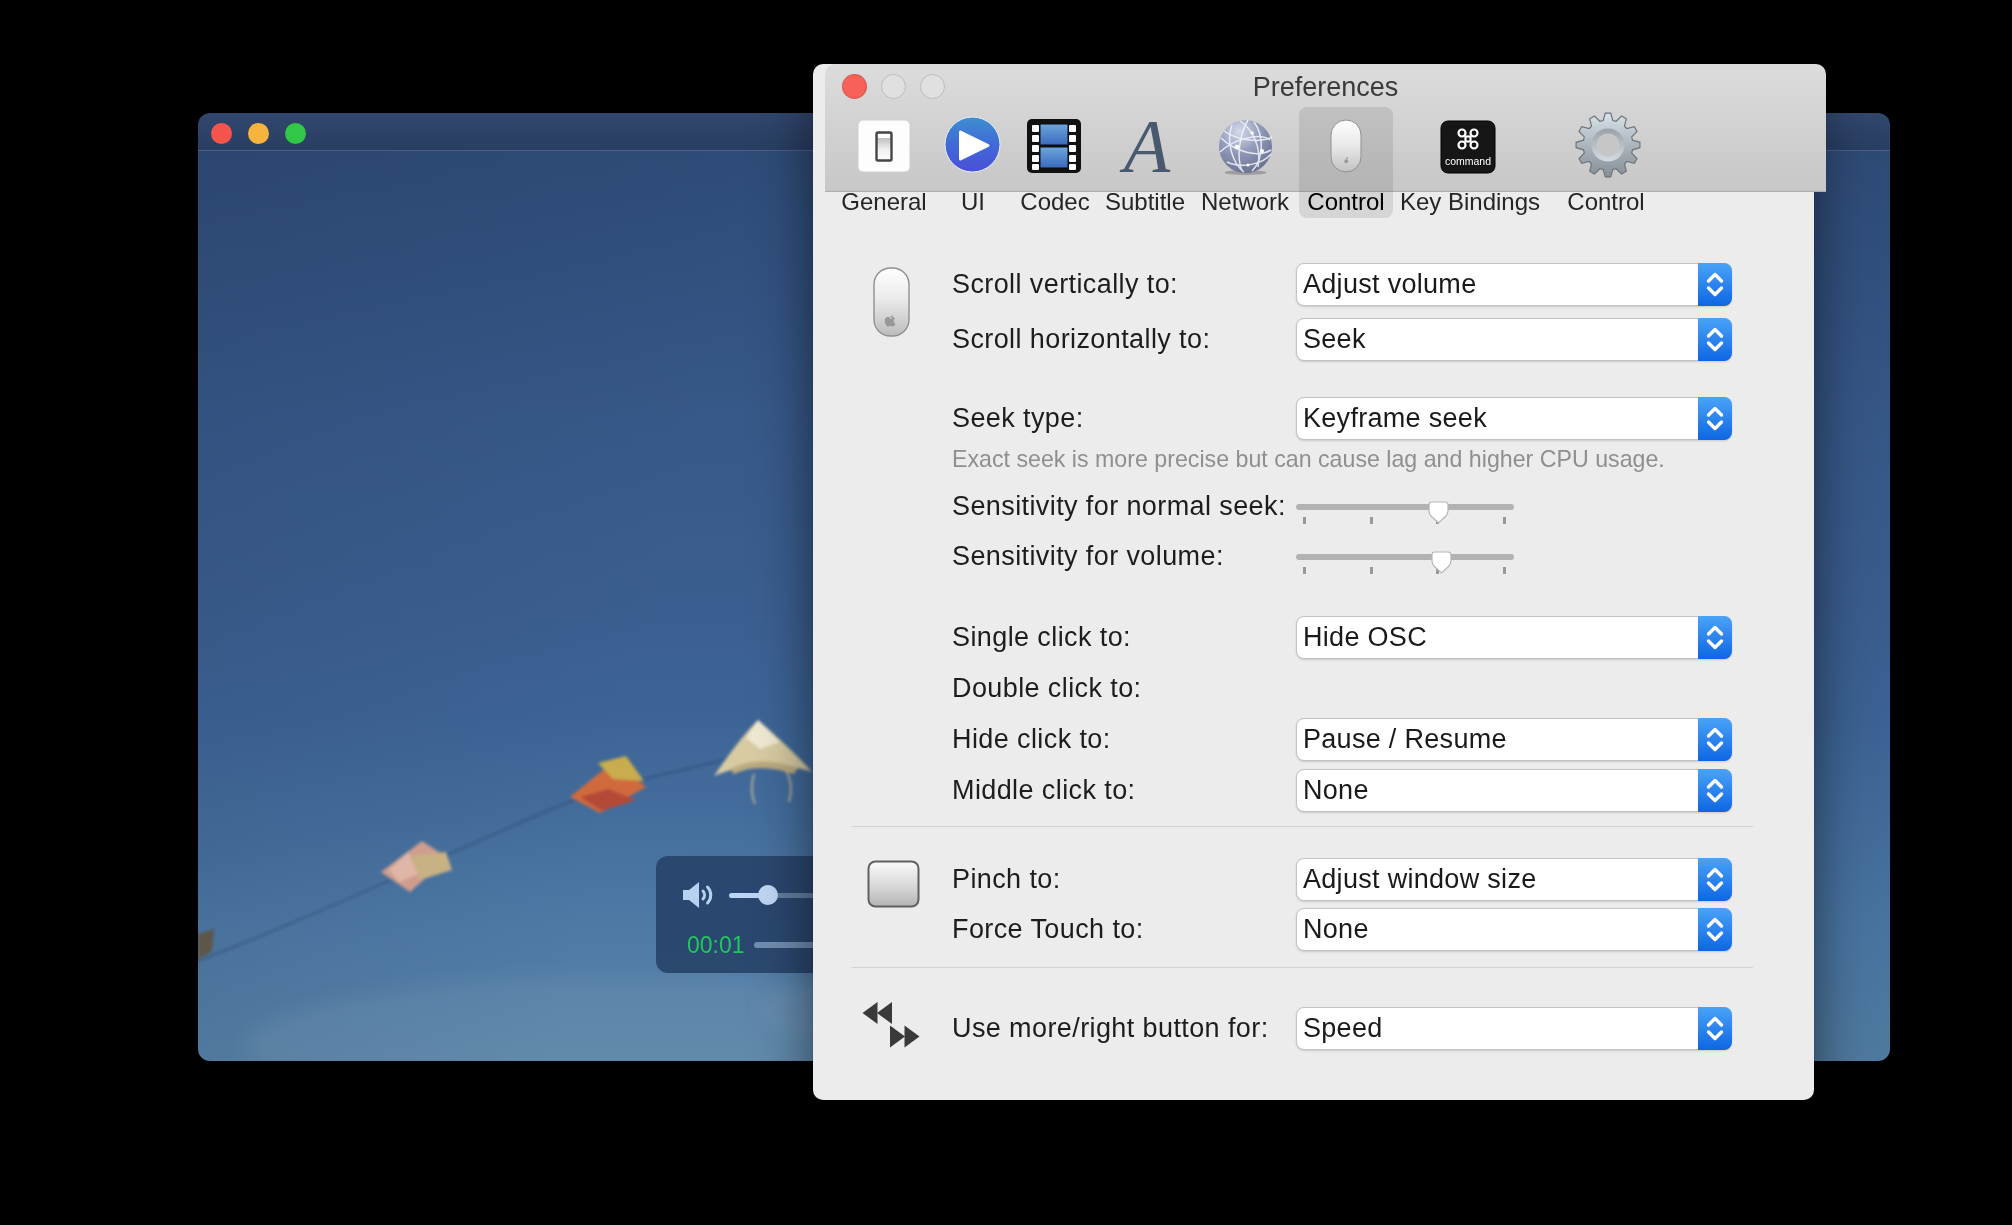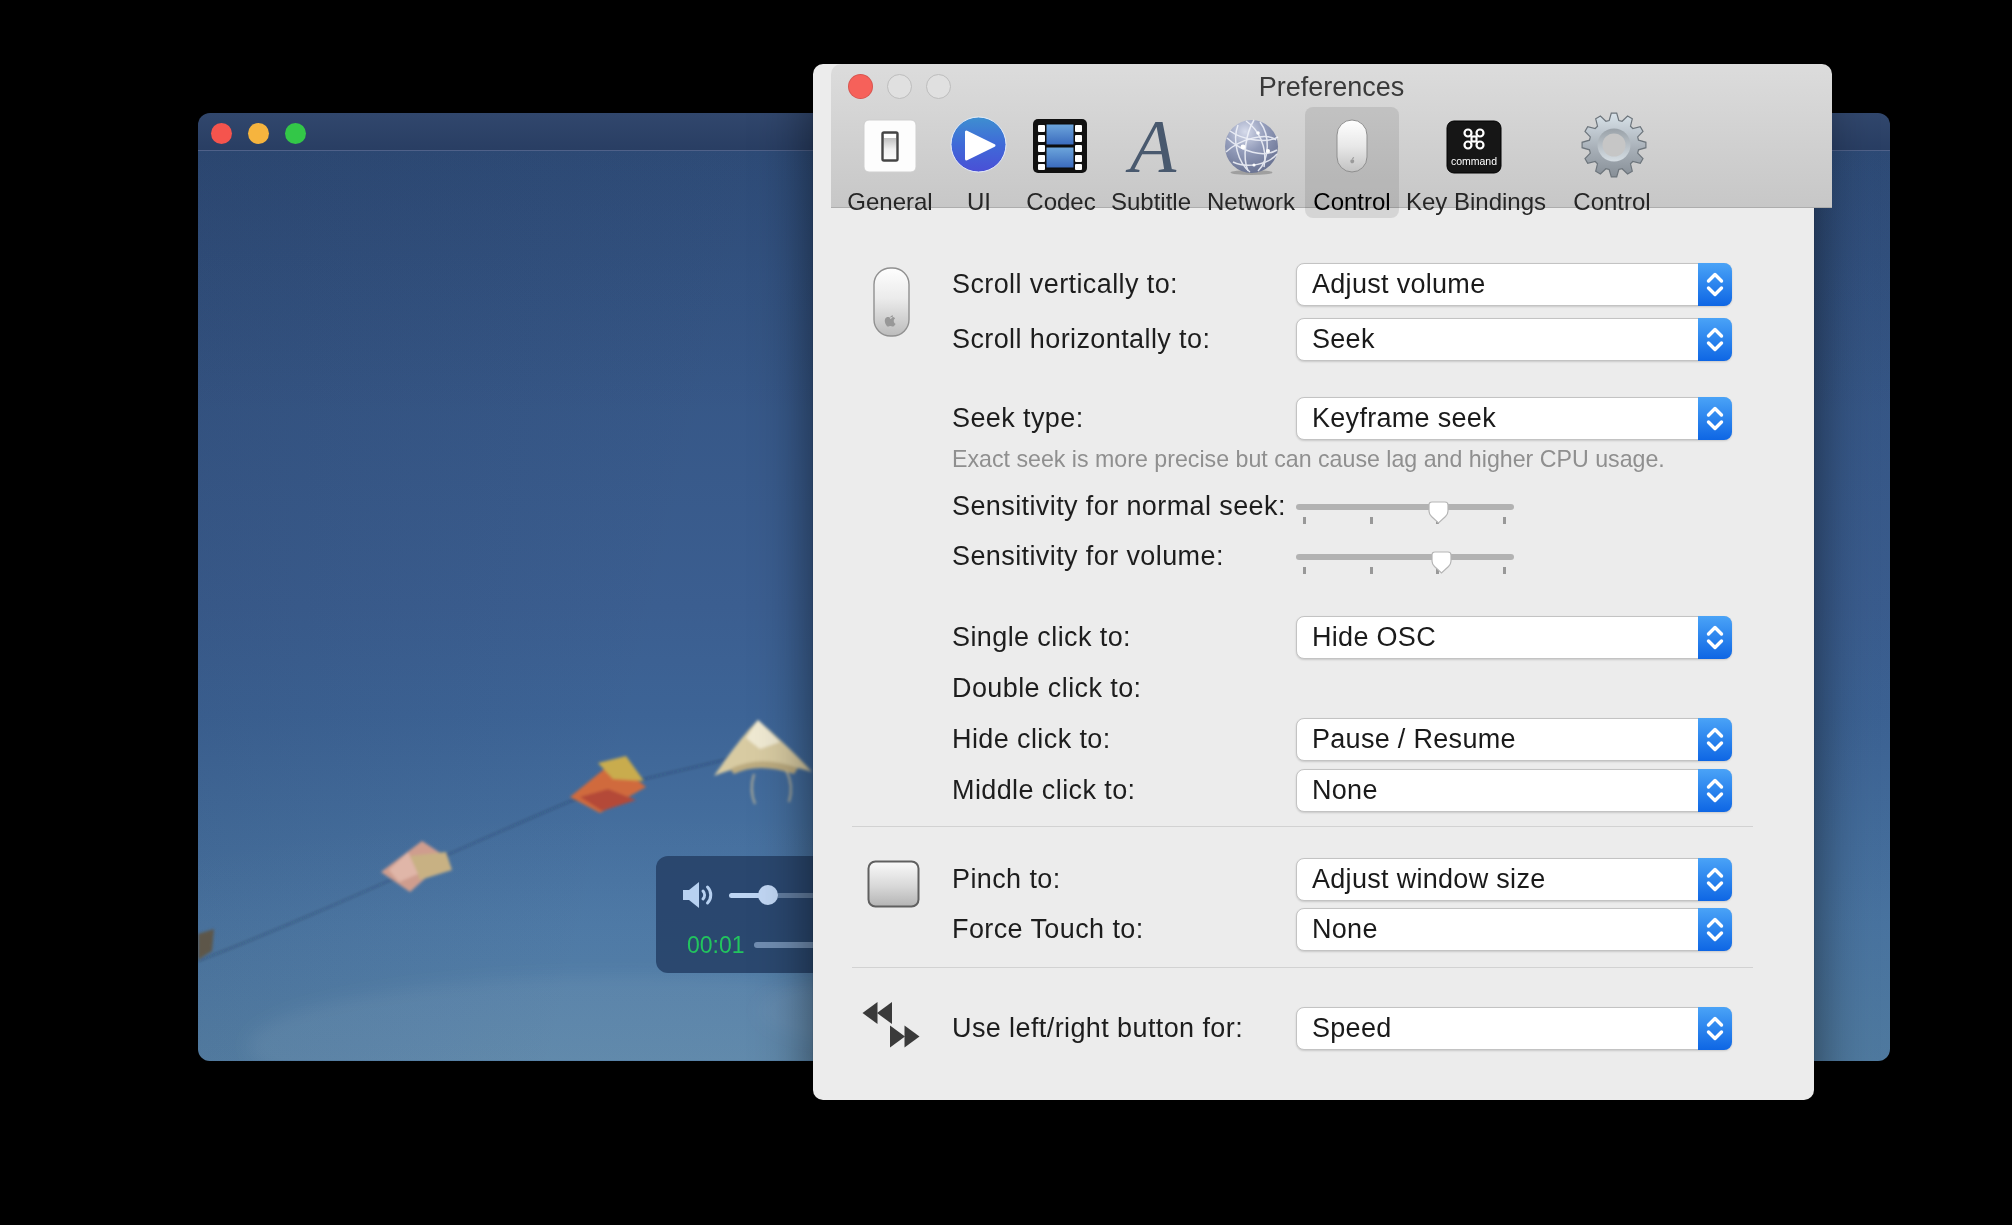--- a/index.html
+++ b/index.html
@@ -8,27 +8,27 @@
 #vwin{position:absolute;left:198px;top:113px;width:1692px;height:948px;border-radius:12px;overflow:hidden;box-shadow:0 22px 60px rgba(0,0,0,.7)}
 #vtitle{position:absolute;left:0;top:0;width:100%;height:38px;background:linear-gradient(#31476d,#293e63);border-bottom:1px solid #4f6189}
 .tl{position:absolute;top:10px;width:21px;height:21px;border-radius:50%}
 #vbody{position:absolute;left:0;top:38px;width:100%;height:910px;background:
  radial-gradient(1500px 560px at 26% 112%, rgba(195,212,226,.08), rgba(195,212,226,0) 65%),
  linear-gradient(to bottom, rgba(12,20,40,.08), rgba(0,0,0,0) 30%),
  linear-gradient(103deg, rgba(30,45,75,.16) 0%, rgba(30,45,75,0) 30%, rgba(30,45,75,0) 80%, rgba(18,30,55,.05) 100%),
  linear-gradient(to bottom, #31507e 0%, #3b5e90 50%, #3d6496 62%, #4b77a4 85%, #527ea4 100%)}
 #osc{position:absolute;left:458px;top:705px;width:700px;height:117px;border-radius:12px;background:rgba(40,68,106,.93)}
 #prefs{position:absolute;left:813px;top:64px;width:1001px;height:1036px;border-radius:10px;background:#ececec;box-shadow:0 22px 55px rgba(0,0,0,.55), 0 0 1px rgba(0,0,0,.55)}
-#phead{position:absolute;left:18px;top:0;width:100%;height:144px;border-radius:10px 10px 0 0;background:linear-gradient(#dcdcdc,#c7c7c7);border-bottom:1px solid #adadad}
+#phead{position:absolute;left:12px;top:0;width:100%;height:128px;border-radius:10px 10px 0 0;background:linear-gradient(#dcdcdc,#c7c7c7);border-bottom:1px solid #adadad}
 #ptitle{position:absolute;left:0;top:0;width:100%;text-align:center;font-size:27px;color:#3a3a3a;line-height:46px;height:46px}
 .tlbl{position:absolute;top:124px;transform:translateX(-50%);font-size:24px;color:#262626;white-space:nowrap}
 #tsel{position:absolute;left:474px;top:43px;width:94px;height:111px;border-radius:8px;background:rgba(0,0,0,.095)}
 .icn{position:absolute}
 .lbl{position:absolute;left:139px;font-size:27px;color:#1d1d1d;white-space:nowrap;line-height:43px;letter-spacing:.4px}
-.pop{position:absolute;left:483px;width:436px;height:43px;background:#fff;border:1px solid #c3c3c3;border-radius:8px;box-shadow:0 1px 2px rgba(0,0,0,.15);font-size:27px;color:#1a1a1a;line-height:41px;padding-left:15px;letter-spacing:.3px;white-space:nowrap}
+.pop{position:absolute;left:483px;width:436px;height:43px;background:#fff;border:1px solid #c3c3c3;border-radius:8px;box-shadow:0 1px 2px rgba(0,0,0,.15);font-size:27px;color:#1a1a1a;line-height:41px;padding-left:6px;letter-spacing:.3px;white-space:nowrap}
 .cap{position:absolute;right:-1px;top:-1px;width:34px;height:43px;border-radius:0 8px 8px 0;background:linear-gradient(#4aa3f7,#0e66e4)}
 .cap svg{position:absolute;left:6px;top:7px}
 .sep{position:absolute;left:39px;width:901px;height:1px;background:#d2d2d2}
 .strk{position:absolute;left:483px;width:218px;height:6px;border-radius:3px;background:#b2b2b2}
 .tick{position:absolute;width:3px;height:7px;background:#989898}
 .cpt{position:absolute;left:139px;font-size:23.2px;color:#8f8f8f;white-space:nowrap}
 </style>
 </head>
 <body>
 <div id="vwin">
@@ -336,21 +336,21 @@
       </span></div>
   <div class="sep" style="top:903px"></div>
   <svg class="icn" style="left:49px;top:938px" width="58" height="46" viewBox="0 0 58 46">
     <g fill="#3a3a3a">
       <path d="M15.5 0 L15.5 22 L0.5 11 Z"></path>
         <path d="M30 0 L30 22 L15 11 Z"></path>
       <path d="M28 23.5 L28 45.5 L43 34.5 Z"></path>
         <path d="M42.5 23.5 L42.5 45.5 L57.5 34.5 Z"></path>
     </g>
   </svg>
-  <div class="lbl" style="top:943px">Use left/right button for:</div>
+  <div class="lbl" style="top:943px">Use more/right button for:</div>
   <div class="pop" style="top:943px">Speed<span class="cap">
         <svg width="22" height="29" viewBox="0 0 22 29">
           <g stroke="#fff" stroke-width="3.4" fill="none" stroke-linecap="round" stroke-linejoin="round">
             <path d="M4.5 11 L11 4.5 L17.5 11"></path>
             <path d="M4.5 18 L11 24.5 L17.5 18"></path>
           </g>
         </svg>
       </span></div>
 </div>
 

